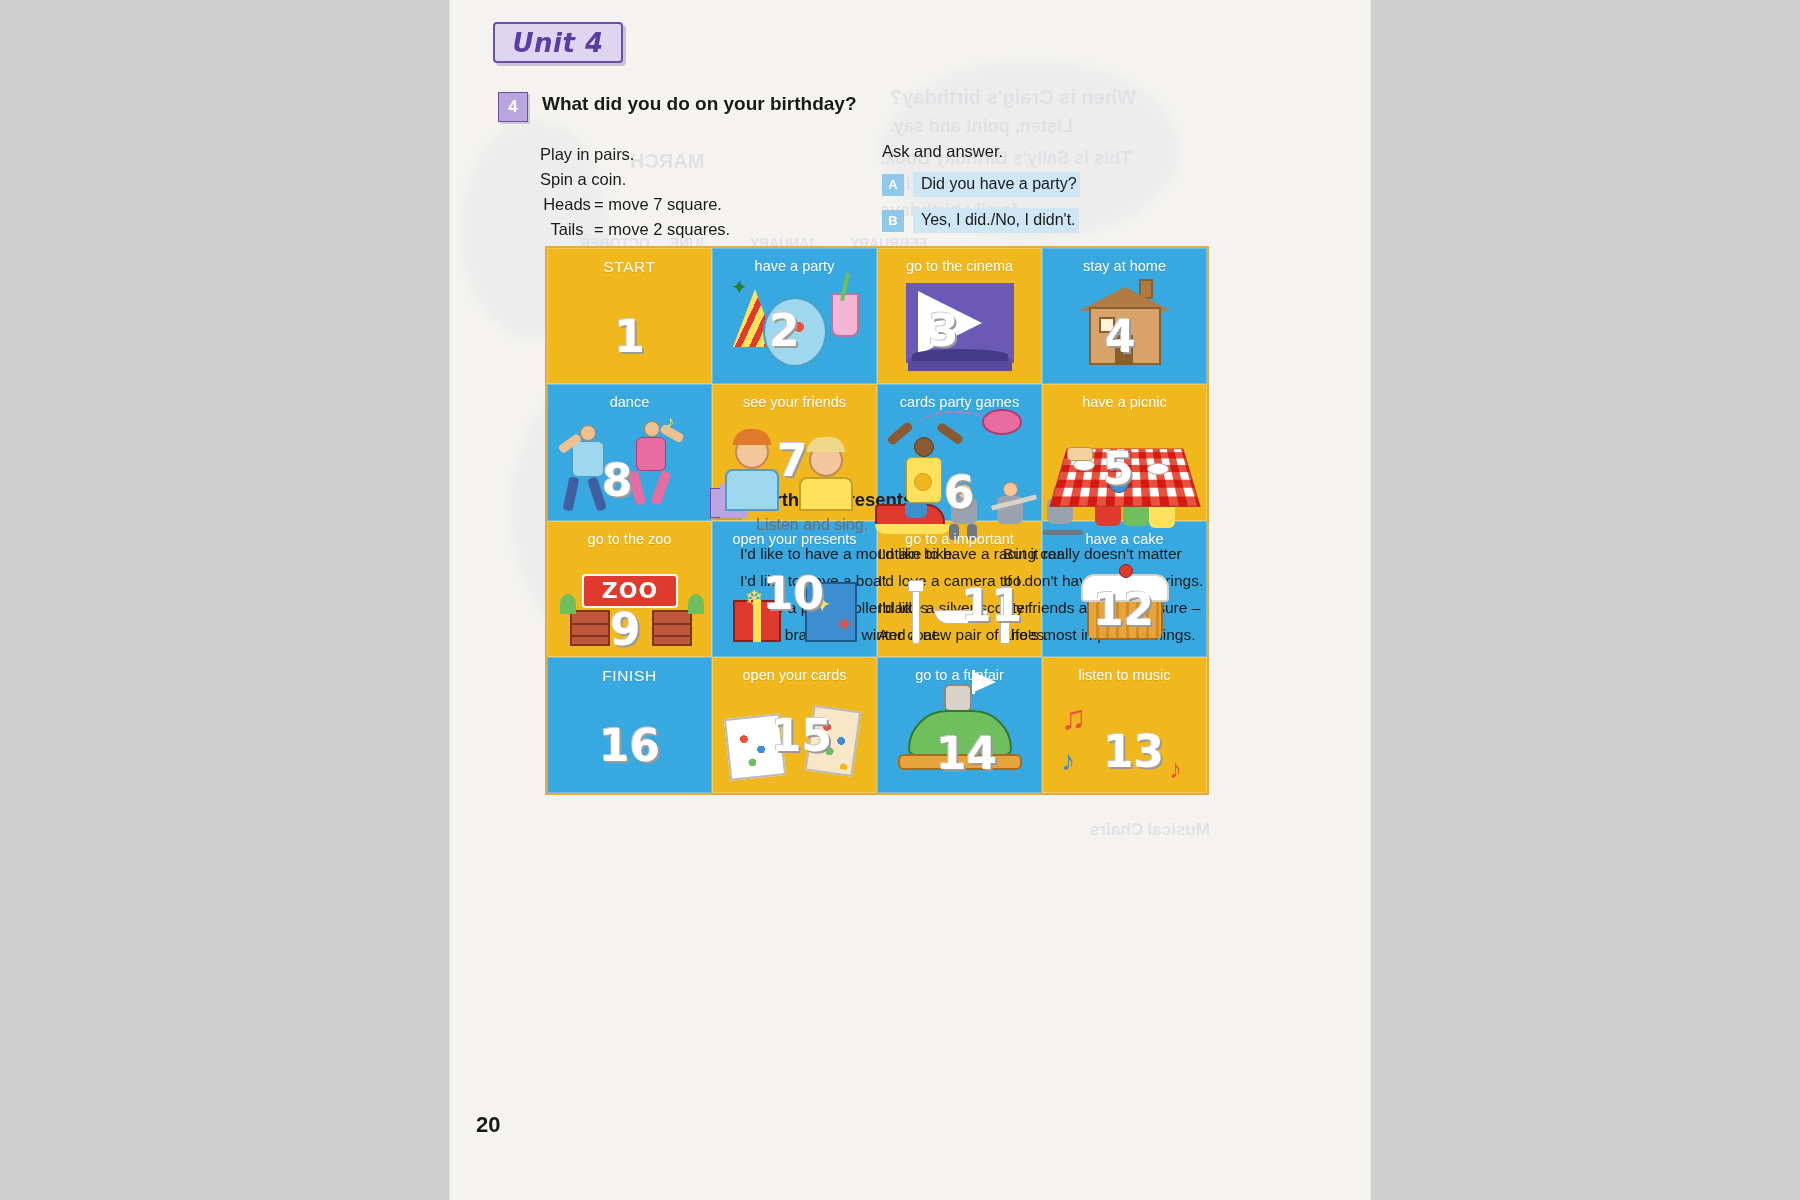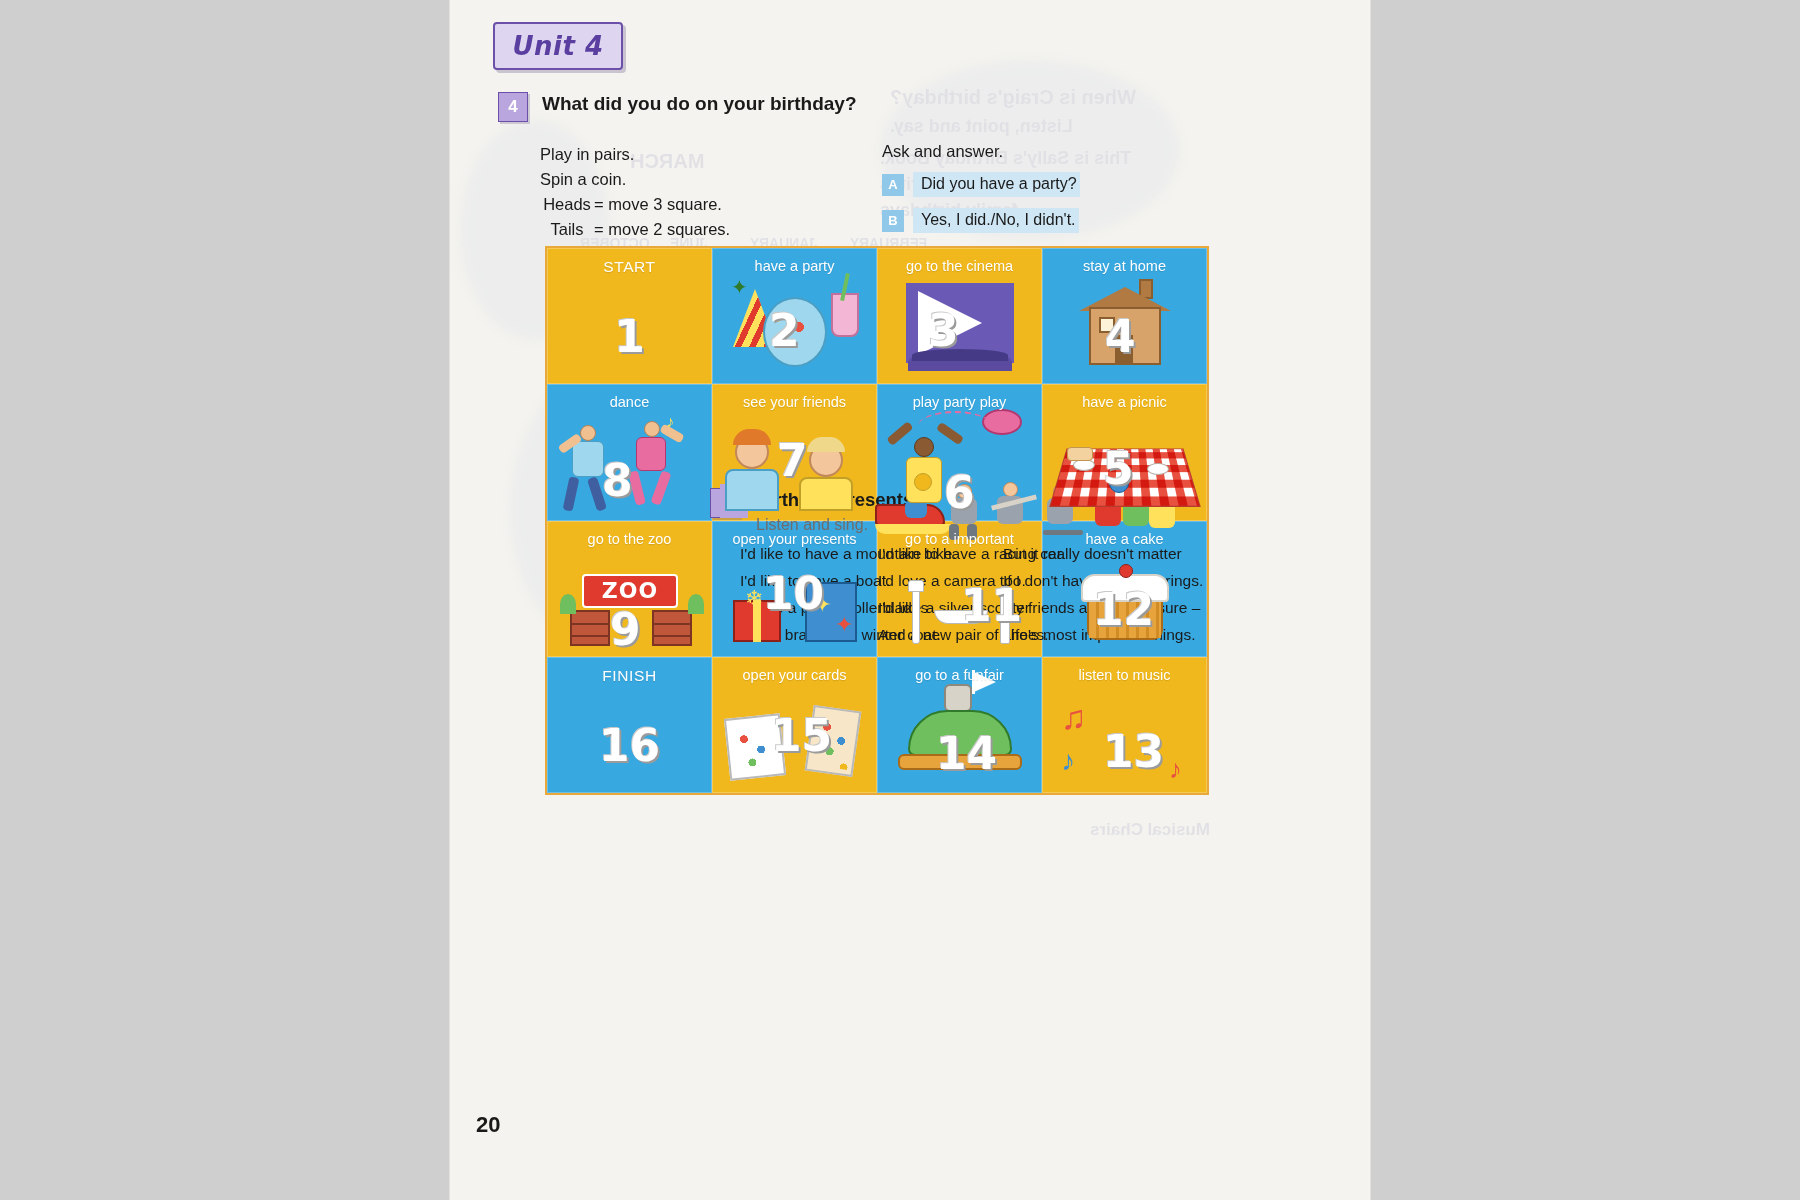--- a/index.html
+++ b/index.html
@@ -37,21 +37,21 @@
     border-radius:50%;
     background:#9fb4d8;
     filter:blur(6px);
   }
 
   .content { position:absolute; inset:0; }
 
   
   .unit-tab {
     position:absolute; left:43px; top:22px;
-    width:130px; height:48px;
+    width:130px; height:41px;
     background:#ded6f0;
     border:2px solid #6b4fa8;
     border-radius:4px;
     box-shadow:3px 3px 0 rgba(120,110,150,.35);
     display:flex; align-items:center; justify-content:center;
   }
   .unit-tab span {
     font-family:"DejaVu Sans", sans-serif;
     font-weight:bold; font-size:26px; font-style:italic;
     color:#5b3fa0;
@@ -294,21 +294,21 @@
 
     <div class="rules">
       <div class="row">
         <span class="lbl">Play in pairs.</span>
       </div>
       <div class="row">
         <span class="lbl">Spin a coin.</span>
       </div>
       <div class="row">
         <span class="lbl">Heads</span>
-        <span>= move 3 square.</span>
+        <span>= move 7 square.</span>
       </div>
       <div class="row">
         <span class="lbl">Tails</span>
         <span>= move 2 squares.</span>
       </div>
     </div>
 
     <div class="ask-head">Ask and answer.</div>
 
     <div class="qa" id="qaA">
@@ -397,21 +397,21 @@
       <div class="cell b">
         <div class="art">
           <div class="sh" style="left:104px;top:24px;width:40px;height:26px;background:#e86ca0;border:2px solid #b4386f;border-radius:50%;"></div>
           <div class="sh" style="left:40px;top:26px;width:74px;height:30px;border-top:2px dashed #e86ca0;border-radius:50% 50% 0 0;"></div>
           <div class="person-head" style="left:36px;top:52px;width:20px;height:20px;background:#8a5a33;border:1px solid #5c3a1d;"></div>
           <div class="person-body" style="left:28px;top:72px;width:36px;height:46px;background:#ffe15c;border:1px solid #c2a028;"></div>
           <div class="sh" style="left:36px;top:88px;width:18px;height:18px;border-radius:50%;background:#f0b81d;border:1px solid #c2a028;"></div>
           <div class="limb" style="left:8px;top:44px;width:28px;height:9px;background:#8a5a33;transform:rotate(-40deg);"></div>
           <div class="limb" style="left:58px;top:44px;width:28px;height:9px;background:#8a5a33;transform:rotate(35deg);"></div>
         </div>
-        <div class="label">play party play</div>
+        <div class="label">cards party games</div>
         <div class="num" style="left:66px;top:82px;">6</div>
       </div>
 
       <div class="cell y">
         <div class="art">
           <div class="blanket"></div>
           <div class="plate" style="left:30px;top:74px;"></div>
           <div class="plate" style="left:104px;top:78px;"></div>
           <div class="bowl" style="left:66px;top:96px;"></div>
           <div class="sh" style="left:24px;top:62px;width:26px;height:14px;background:#f3d2a0;border:1px solid #c09550;border-radius:4px;"></div>

